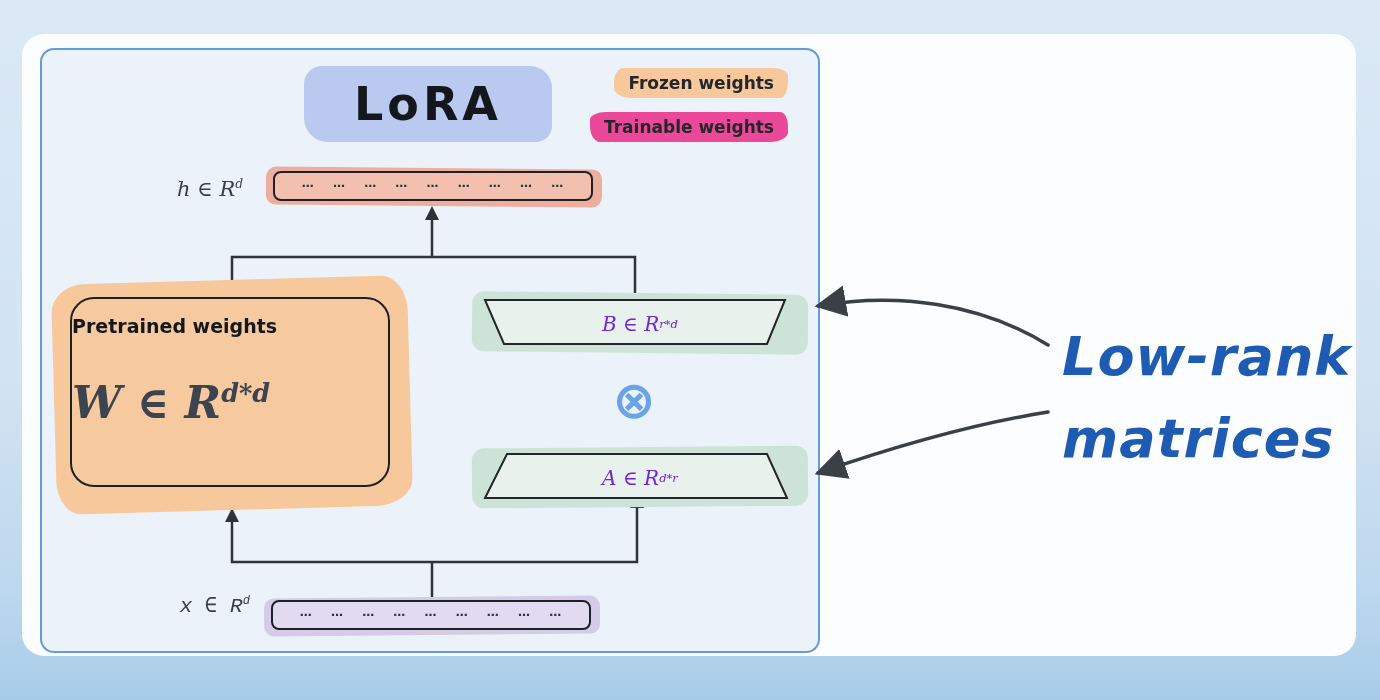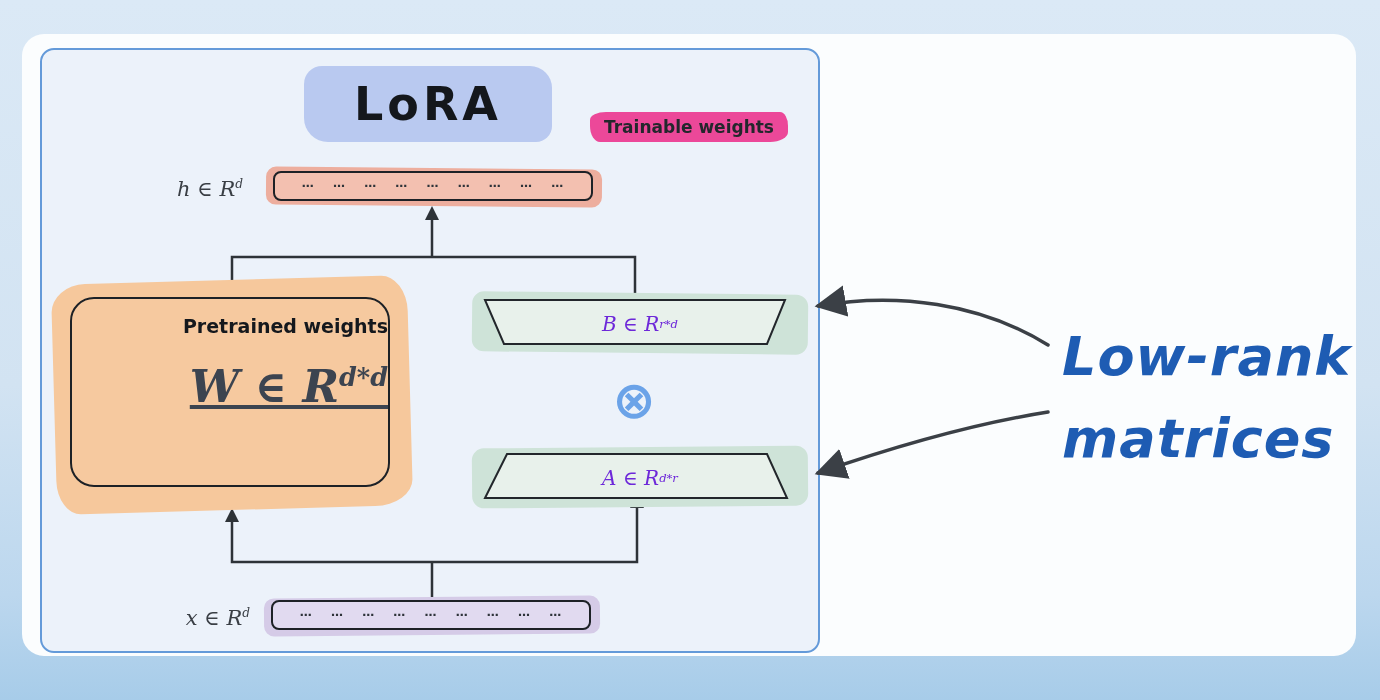--- a/index.html
+++ b/index.html
@@ -35,21 +35,21 @@
 
   
   .math { font-family:"DejaVu Serif","Liberation Serif",serif; font-style:italic; }
   .math sup { font-size:0.58em; font-style:italic; }
 
   .vec-label {
     position:absolute; width:118px; text-align:right;
     font-size:21px; color:#3a3f45; z-index:2;
   }
   .h-label { left:83px; top:127px; }
-  .x-label { left:90px; top:556px; }
+  .x-label { left:90px; top:543px;font-family:Liberation Mono, monospace; }
 
   
   .vec-group { position:absolute; width:336px; height:42px; z-index:2; }
   .h-vec { left:224px; top:116px; }
   .x-vec { left:222px; top:545px; }
   .vec-blob { position:absolute; left:0; top:2px; width:336px; height:38px; border-radius:10px; }
   .h-vec .vec-blob { background:#edae9e; transform:rotate(.5deg); }
   .x-vec .vec-blob { background:#d5cbe7; transform:rotate(-.5deg); }
   .vec-box {
     position:absolute; left:7px; top:5px; width:320px; height:30px;
@@ -65,24 +65,24 @@
 
   
   .w-group { position:absolute; left:12px; top:230px; width:356px; height:230px; z-index:2; }
   .w-blob {
     position:absolute; inset:0; background:#f6c89c;
     border-radius:34px 26px 38px 24px / 28px 36px 26px 34px; transform:rotate(-1.6deg);
   }
   .w-box {
     position:absolute; left:16px; top:17px; width:320px; height:190px;
     border:2.5px solid #1d2126; border-radius:24px; background:#f6c99f;
-    display:flex; flex-direction:column; align-items:flex-end;
+    display:flex; flex-direction:column; align-items:flex-start;
   }
   .w-title { margin-top:16px; font-size:19px; font-weight:600; color:#15181d; }
-  .w-formula { margin-top:24px; font-size:44px; font-weight:700; color:#3c4450;text-decoration:underline; }
+  .w-formula { margin-top:40px; font-size:44px; font-weight:700; color:#3c4450; }
 
   
   .trap-group { position:absolute; left:428px; width:340px; height:70px; z-index:2; }
   .trap-b { top:238px; }
   .trap-a { top:392px; }
   .trap-blob { position:absolute; left:2px; top:5px; width:336px; height:60px; background:#cee3d8; border-radius:12px; }
   .trap-b .trap-blob { transform:rotate(.6deg); }
   .trap-a .trap-blob { transform:rotate(-.5deg); }
   .trap-shape { position:absolute; left:0; top:0; }
   .trap-label {
@@ -122,20 +122,23 @@
 
         <path d="M190 468 L190 512 L595 512 L595 454 M390 512 L390 549" stroke="#2e3338" stroke-width="2.5" fill="none"></path>
         <polygon points="190,458 183,472 197,472" fill="#2e3338"></polygon>
         <polygon points="595,444 588,458 602,458" fill="#2e3338"></polygon>
       </svg>
 
       <div class="title-badge">
         <span class="title-text">LoRA</span>
       </div>
 
+      <div class="legend-item legend-frozen">
+        <span>Frozen weights</span>
+      </div>
       <div class="legend-item legend-trainable">
         <span>Trainable weights</span>
       </div>
 
       <div class="vec-label h-label math">
         <span>h ∈ R</span><sup>d</sup>
       </div>
       <div class="vec-group h-vec">
         <div class="vec-blob"></div>
         <div class="vec-box">

